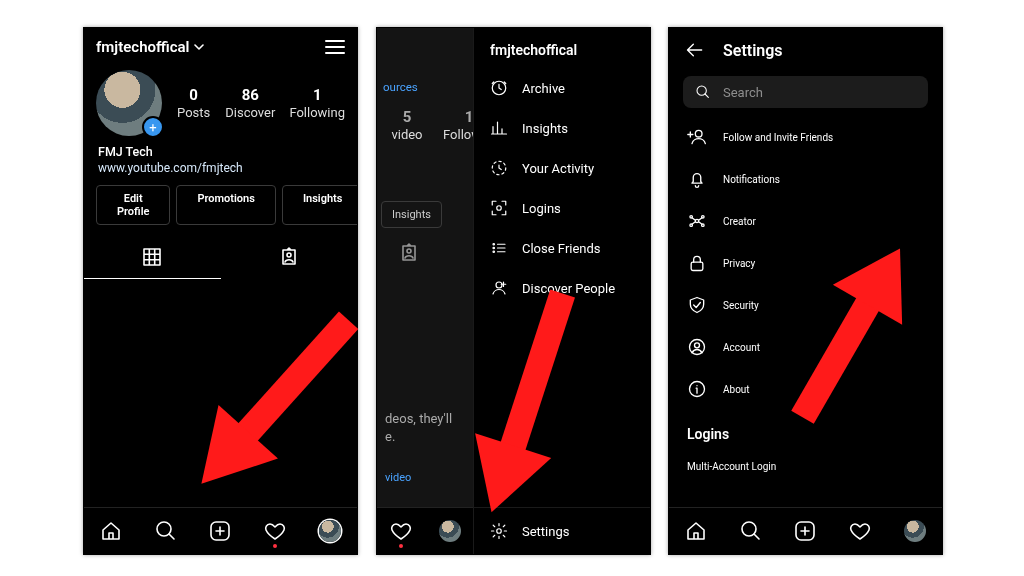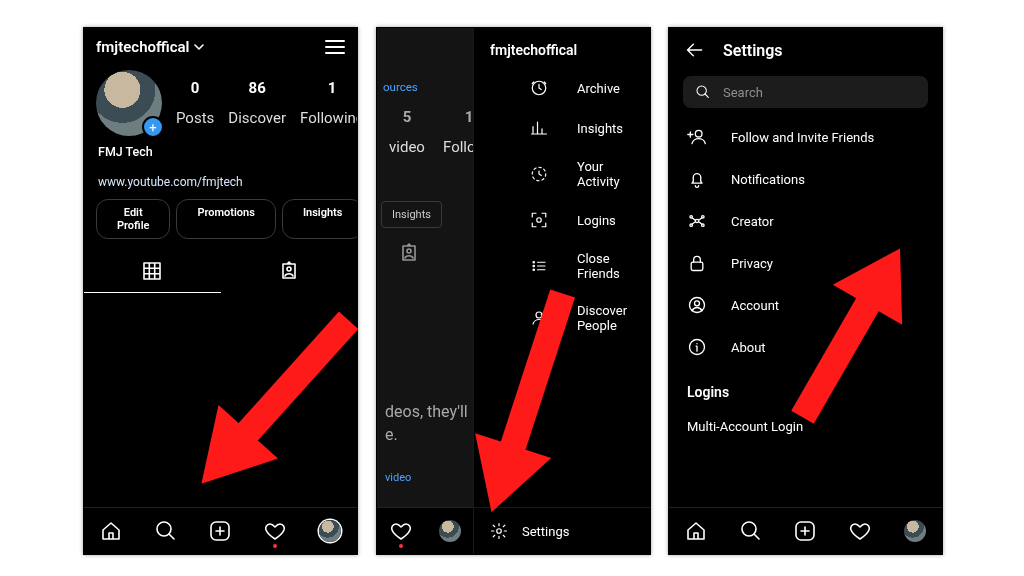--- a/index.html
+++ b/index.html
@@ -14,28 +14,28 @@
   .uname{font-weight:600;font-size:15px;display:flex;align-items:center;gap:5px;}
   .uname svg{width:10px;height:10px;}
   .ham{display:flex;flex-direction:column;gap:4px;cursor:pointer;}
   .ham span{display:block;width:20px;height:2px;background:#fff;border-radius:1px;}
 
   .stats-row{display:flex;align-items:center;padding:4px 12px 8px 12px;gap:14px;}
   .avatar{position:relative;width:66px;height:66px;border-radius:50%;background:radial-gradient(circle at 40% 30%, #c9b8a0 0 18px, #3b4c55 18px 33px, #6e7d7f 33px 100%);flex:none;}
   .avatar .plus{position:absolute;right:-2px;bottom:-2px;width:18px;height:18px;border-radius:50%;background:#3897f0;border:2px solid #000;display:flex;align-items:center;justify-content:center;font-size:13px;line-height:1;}
   .stat{flex:1;text-align:center;}
   .stat .num{font-weight:700;font-size:15px;}
-  .stat .lbl{font-size:15px;color:#ddd;margin-top:12px;}
+  .stat .lbl{font-size:13px;color:#ddd;margin-top:1px;}
 
   .bio{padding:0 14px 8px 14px;}
   .bio .dn{font-size:12.5px;font-weight:500;}
-  .bio .link{font-size:12px;color:#d7e9fb;margin-top:16px;}
+  .bio .link{font-size:12px;color:#d7e9fb;margin-top:2px;}
 
   .btns{display:flex;gap:6px;padding:2px 12px 10px 12px;}
-  .btns .b{flex:1;border:1px solid #3a3a3a;border-radius:12px;text-align:center;padding:6px 20px;font-size:11px;font-weight:600;cursor:pointer;}
+  .btns .b{flex:1;border:1px solid #3a3a3a;border-radius:4px;text-align:center;padding:6px 20px;font-size:11px;font-weight:600;cursor:pointer;}
 
   .tabs1{display:flex;height:44px;}
   .tabs1 .t{flex:1;display:flex;align-items:center;justify-content:center;}
   .tabs1 .t.active{border-bottom:1.5px solid #fff;}
 
   .content1{flex:1;background:#000;height:260px;}
 
   .bottomnav{position:absolute;left:0;right:0;bottom:0;height:46px;border-top:1px solid #222;display:flex;align-items:center;justify-content:space-around;background:#000;}
   .bottomnav .ni{width:22px;height:22px;display:flex;align-items:center;justify-content:center;cursor:pointer;}
   .bottomnav .dot{position:absolute;width:4px;height:4px;border-radius:50%;background:#ff3040;}
@@ -45,37 +45,37 @@
   
   .p2-dim{position:absolute;inset:0;background:#141414;}
   .p2-dimhead{display:flex;align-items:center;justify-content:flex-end;padding:10px 12px;}
   .p2-statsfrag{position:absolute;left:-6px;top:80px;display:flex;gap:10px;padding-left:10px;color:#aaa;}
   .p2-statsfrag .stat{width:52px;}
   .p2-frag{position:absolute;left:12px;color:#ccc;font-size:11.5px;}
   .p2-sources{top:52px;left:6px;color:#4aa3ff;font-size:11.5px;}
   .p2-ins{top:173px;left:4px;}
   .p2-ins .b{border:1px solid #3a3a3a;border-radius:4px;padding:6px 10px;font-size:11px;display:inline-block;}
   .p2-tg{top:215px;left:22px;opacity:.55;}
-  .p2-videos{bottom:108px;left:8px;font-size:16px;color:#aaa;line-height:1.4;margin-top:8px;}
+  .p2-videos{bottom:108px;left:8px;font-size:13px;color:#aaa;line-height:1.4;margin-top:8px;}
   .p2-video{bottom:70px;left:8px;font-size:11px;color:#4aa3ff;}
 
   .drawer{position:absolute;top:0;right:0;bottom:0;width:176px;background:#000;border-left:1px solid #1a1a1a;}
   .drawer .dh{padding:14px 16px 10px 16px;font-weight:600;font-size:14px;}
-  .drawer .item{display:flex;align-items:center;gap:29px;padding:11px 16px;font-size:13px;cursor:pointer;margin-left:40px;}
+  .drawer .item{display:flex;align-items:center;gap:14px;padding:11px 16px;font-size:13px;cursor:pointer;}
   .drawer .item svg{width:18px;height:18px;flex:none;}
   .drawer .settings{position:absolute;left:0;right:0;bottom:0;display:flex;align-items:center;gap:14px;padding:14px 16px;border-top:1px solid #1a1a1a;font-size:13px;cursor:pointer;}
 
   .p2 .bottomnav{width:97px;right:auto;}
 
   
   .top3{display:flex;align-items:center;gap:18px;padding:12px 16px;}
   .top3 .title{font-weight:600;font-size:16px;}
   .search3{margin:4px 14px 6px 14px;background:#1c1c1c;border-radius:8px;display:flex;align-items:center;gap:12px;padding:8px 12px;color:#8e8e8e;font-size:13px;}
   .list3{padding:2px 4px;}
-  .list3 .item{display:flex;align-items:center;gap:24px;padding:11px 14px;font-size:13px;cursor:pointer;}
+  .list3 .item{display:flex;align-items:center;gap:16px;padding:11px 14px;font-size:10px;cursor:pointer;}
   .list3 .item svg{width:20px;height:20px;flex:none;}
   .list3 .hdr{padding:16px 14px 8px 14px;font-weight:600;font-size:14px;}
 
   
   .arrow{position:absolute;pointer-events:none;}
   .arrow svg{display:block;}
 
   .icon-stroke{stroke:#fff;stroke-width:1.6;fill:none;stroke-linecap:round;stroke-linejoin:round;}
 </style>
 </head>
@@ -313,20 +313,27 @@
         </div>
       <div class="item">
           <svg viewBox="0 0 24 24">
             <rect class="icon-stroke" x="5" y="11" width="14" height="10" rx="2"></rect>
             <path class="icon-stroke" d="M8 11V8a4 4 0 0 1 8 0v3"></path>
           </svg>
           <span>Privacy</span>
         </div>
       <div class="item">
           <svg viewBox="0 0 24 24">
+            <path class="icon-stroke" d="M12 3l8 3v5c0 5-3.5 8-8 10-4.5-2-8-5-8-10V6z"></path>
+            <path class="icon-stroke" d="M8 12l3 3 5-6"></path>
+          </svg>
+          <span>Security</span>
+        </div>
+      <div class="item">
+          <svg viewBox="0 0 24 24">
             <circle class="icon-stroke" cx="12" cy="12" r="9"></circle>
             <circle class="icon-stroke" cx="12" cy="10" r="3"></circle>
             <path class="icon-stroke" d="M6 19c1.5-3 4-4 6-4s4.5 1 6 4"></path>
           </svg>
           <span>Account</span>
         </div>
       <div class="item">
           <svg viewBox="0 0 24 24">
             <circle class="icon-stroke" cx="12" cy="12" r="9"></circle>
             <path class="icon-stroke" d="M12 8h.01M11 11h1v6"></path>

